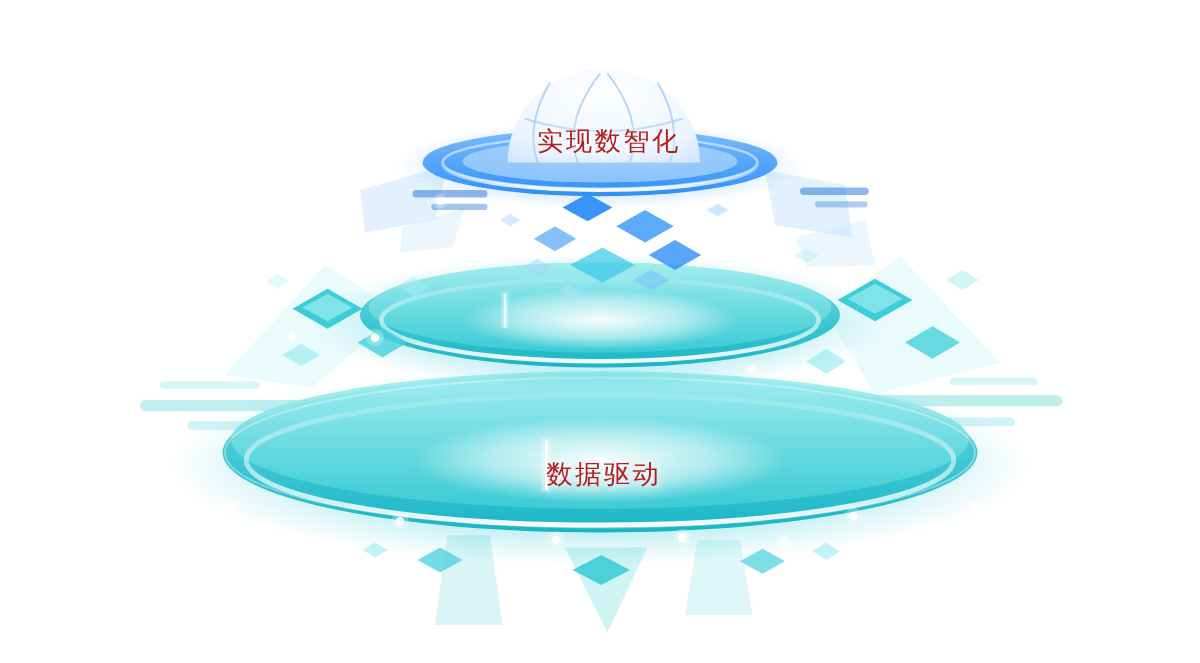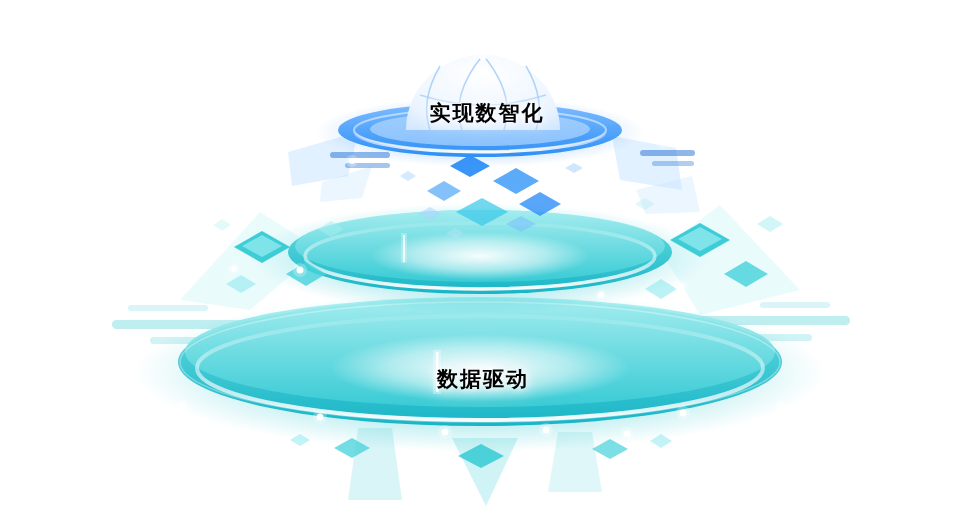--- a/index.html
+++ b/index.html
@@ -17,24 +17,24 @@
   }
   .canvas svg {
     position: absolute;
     left: 0;
     top: 0;
     display: block;
   }
   .layer-label {
     position: absolute;
     transform: translateX(-50%);
-    font-weight: bold;
+    font-weight: normal;
     font-size: 21px;
     letter-spacing: 2px;
-    color: #000000;
+    color: #b91c1c;
     white-space: nowrap;
     text-shadow: 0 0 6px #ffffff, 0 0 14px #ffffff, 0 0 24px rgba(255,255,255,0.95);
     z-index: 5;
   }
   .label-top    { left: 487px; top: 99px;  }
   .label-middle { left: 484px; top: 243px; }
   .label-bottom { left: 483px; top: 365px; text-align: center; }
 </style>
 </head>
 <body>

